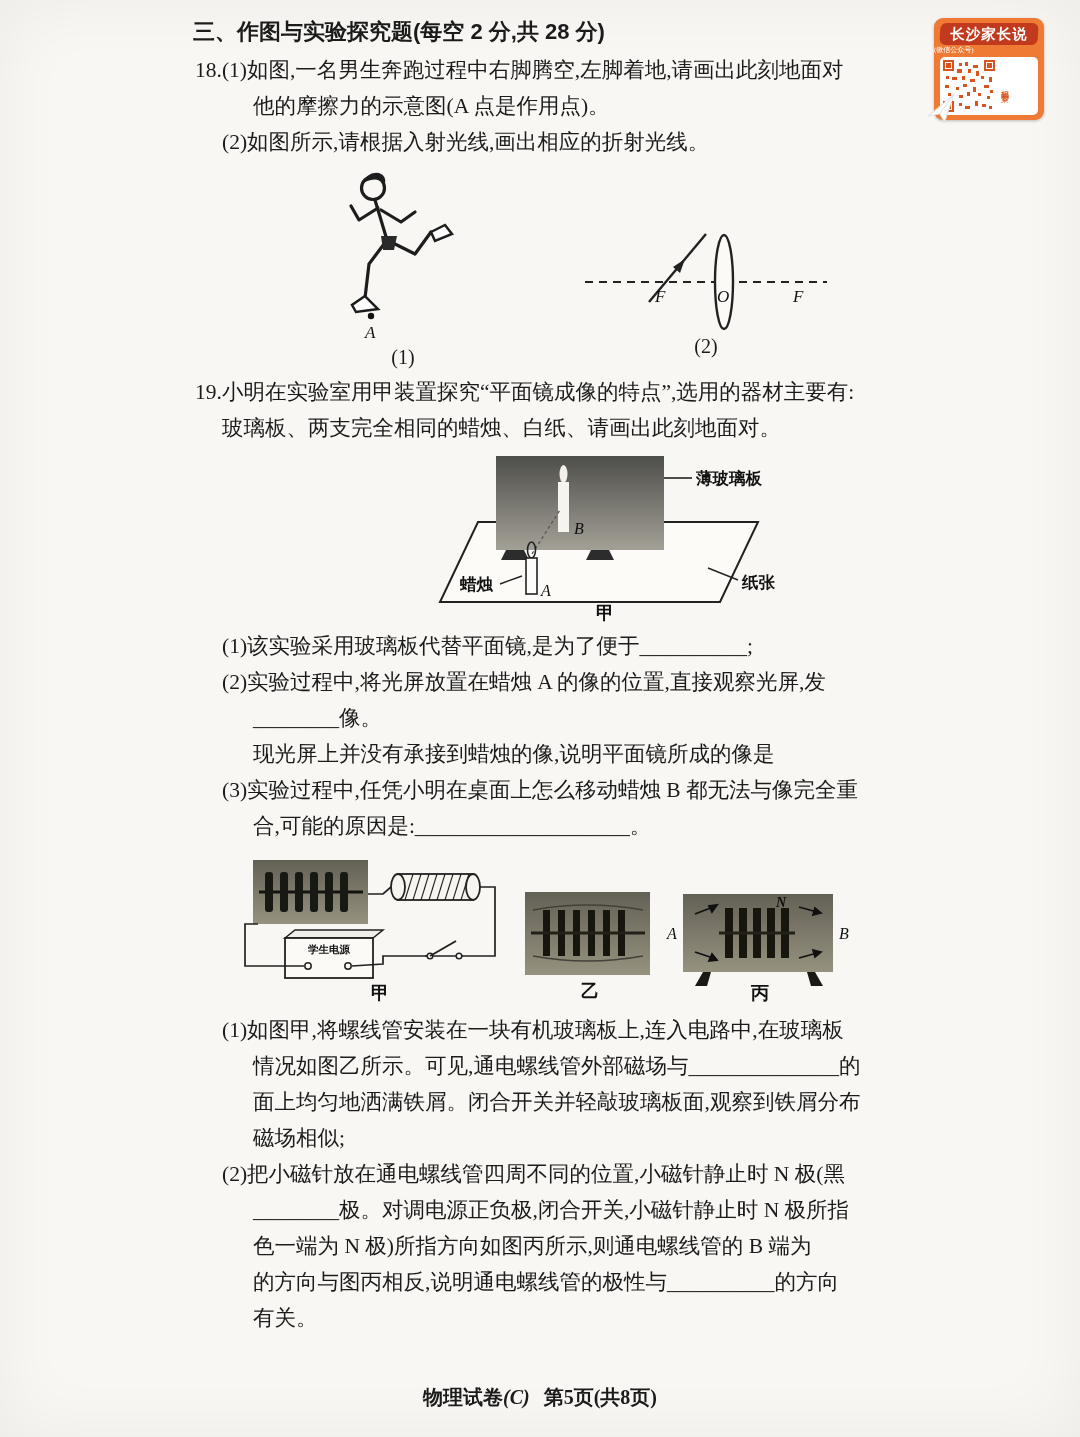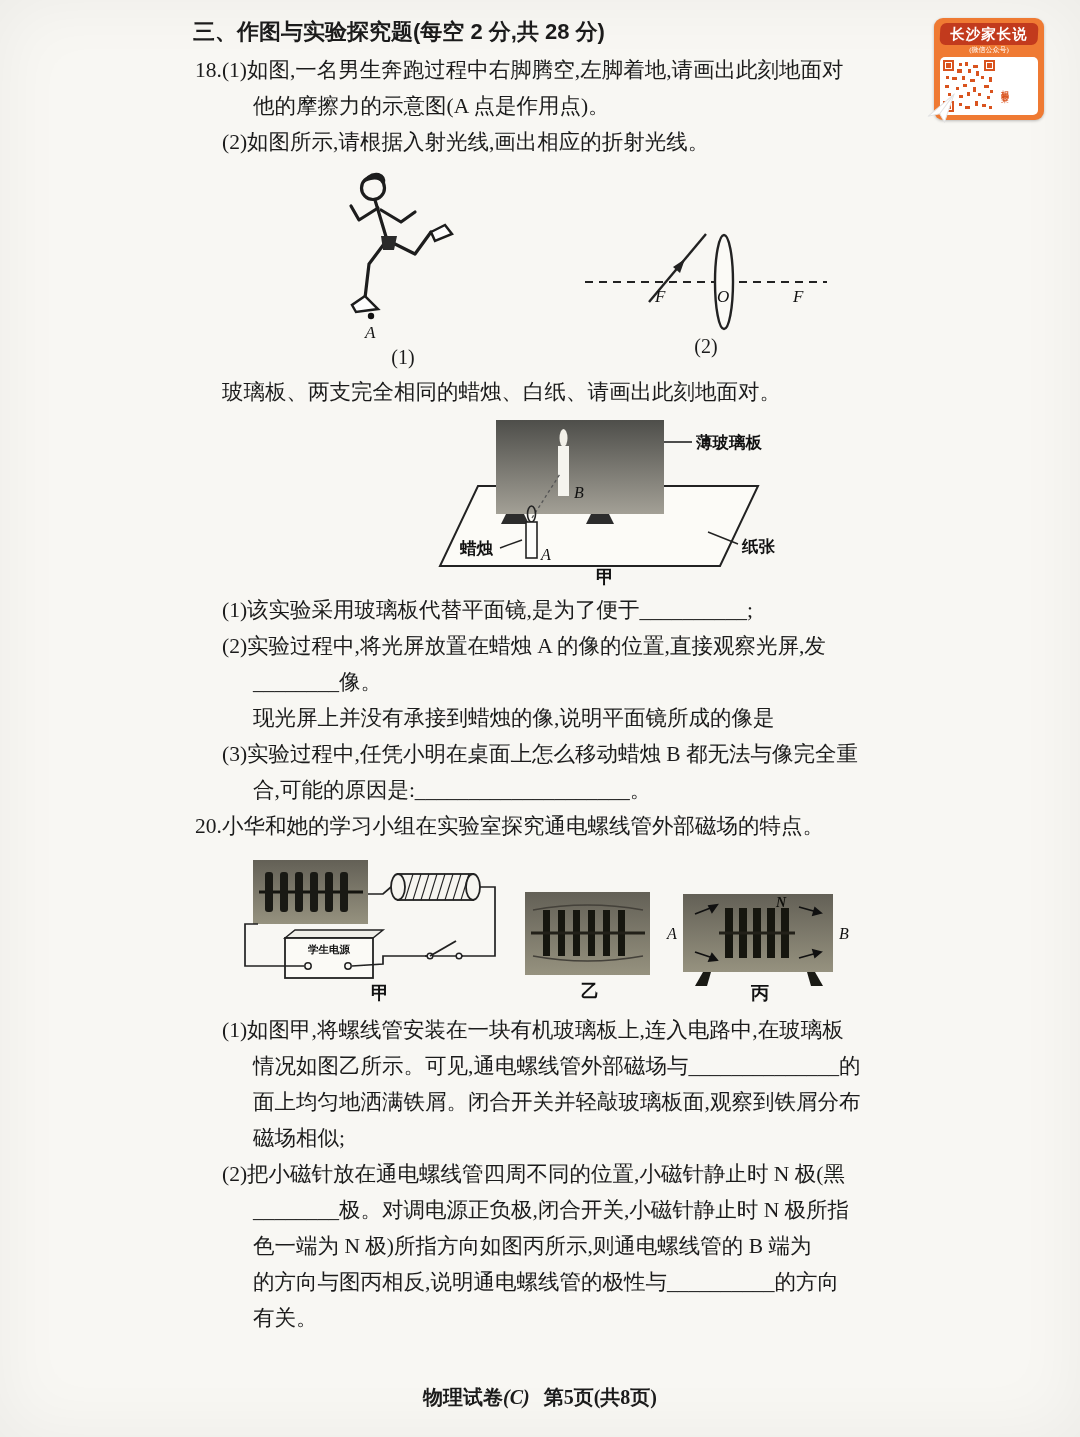--- a/index.html
+++ b/index.html
@@ -29,21 +29,21 @@
     font-size:20px; }
   .footer .fname { font-weight:bold; }
   .footer .fcode { font-style:italic; font-weight:bold; }
   .footer .fpage { margin-left:14px;font-weight:bold; }
   
   .badge { position:absolute; top:18px; right:36px; width:110px; height:102px;
     background:#ef7a33; border-radius:9px; box-shadow:0 1px 3px rgba(0,0,0,.25); }
   .badge-ribbon { margin:5px 6px 0 6px; background:#c23a1d; border-radius:6px;
     color:#fff; text-align:center; font-size:14.5px; font-weight:bold; line-height:22px;
     letter-spacing:1px; transform:skewX(-3deg); }
-  .badge-sub { text-align:center; color:#fff; font-size:7px; line-height:10px; }
+  .badge-sub { text-align:left; color:#fff; font-size:7px; line-height:10px; }
   .badge-body { margin:2px 6px 0 6px; background:#fff; border-radius:5px; height:58px;
     display:flex; align-items:center; padding:0 3px; }
   .badge-side { writing-mode:vertical-rl; font-size:8px; color:#d9531e; margin-left:3px;
     letter-spacing:1px; font-family:"Liberation Sans","DejaVu Sans",sans-serif; }
   .plane { position:absolute; left:-8px; bottom:-4px; transform:rotate(-12deg); }
 </style>
 </head>
 <body>
 
 <div class="page">
@@ -141,20 +141,21 @@
           <line x1="68" y1="84" x2="125" y2="16" stroke="#222" stroke-width="2.4"></line>
           <polygon points="104,41 99,55 92,49" fill="#222"></polygon>
           <text x="74" y="84" font-size="17" font-style="italic" fill="#111">F</text>
           <text x="136" y="84" font-size="17" font-style="italic" fill="#111">O</text>
           <text x="212" y="84" font-size="17" font-style="italic" fill="#111">F</text>
         </svg>
         <div class="figcap">(2)</div>
       </div>
     </div>
 
+    <div class="line i0">19.小明在实验室用甲装置探究“平面镜成像的特点”,选用的器材主要有:</div>
     <div class="line i1">玻璃板、两支完全相同的蜡烛、白纸、请画出此刻地面对。</div>
 
     <div class="fig19 fig">
       <svg width="420" height="172" viewBox="0 0 420 172">
         <defs>
           <linearGradient id="photograd" x1="0" y1="0" x2="0" y2="1">
             <stop offset="0" stop-color="#4e4e4a"></stop>
             <stop offset="1" stop-color="#a3a096"></stop>
           </linearGradient>
         </defs>
@@ -179,21 +180,20 @@
       </svg>
     </div>
 
     <div class="line i1">(1)该实验采用玻璃板代替平面镜,是为了便于__________;</div>
     <div class="line i1">(2)实验过程中,将光屏放置在蜡烛 A 的像的位置,直接观察光屏,发</div>
     <div class="line i2">________像。</div>
     <div class="line i2">现光屏上并没有承接到蜡烛的像,说明平面镜所成的像是</div>
     <div class="line i1">(3)实验过程中,任凭小明在桌面上怎么移动蜡烛 B 都无法与像完全重</div>
     <div class="line i2">合,可能的原因是:____________________。</div>
 
-    <div class="line i0">20.小华和她的学习小组在实验室探究通电螺线管外部磁场的特点。</div>
 
     <div class="fig20 fig">
       <svg width="700" height="150" viewBox="0 0 700 150">
         <defs>
           <linearGradient id="pg2" x1="0" y1="0" x2="0" y2="1">
             <stop offset="0" stop-color="#63605634"></stop>
             <stop offset="0" stop-color="#636056"></stop>
             <stop offset="1" stop-color="#96927f"></stop>
           </linearGradient>
         </defs>

